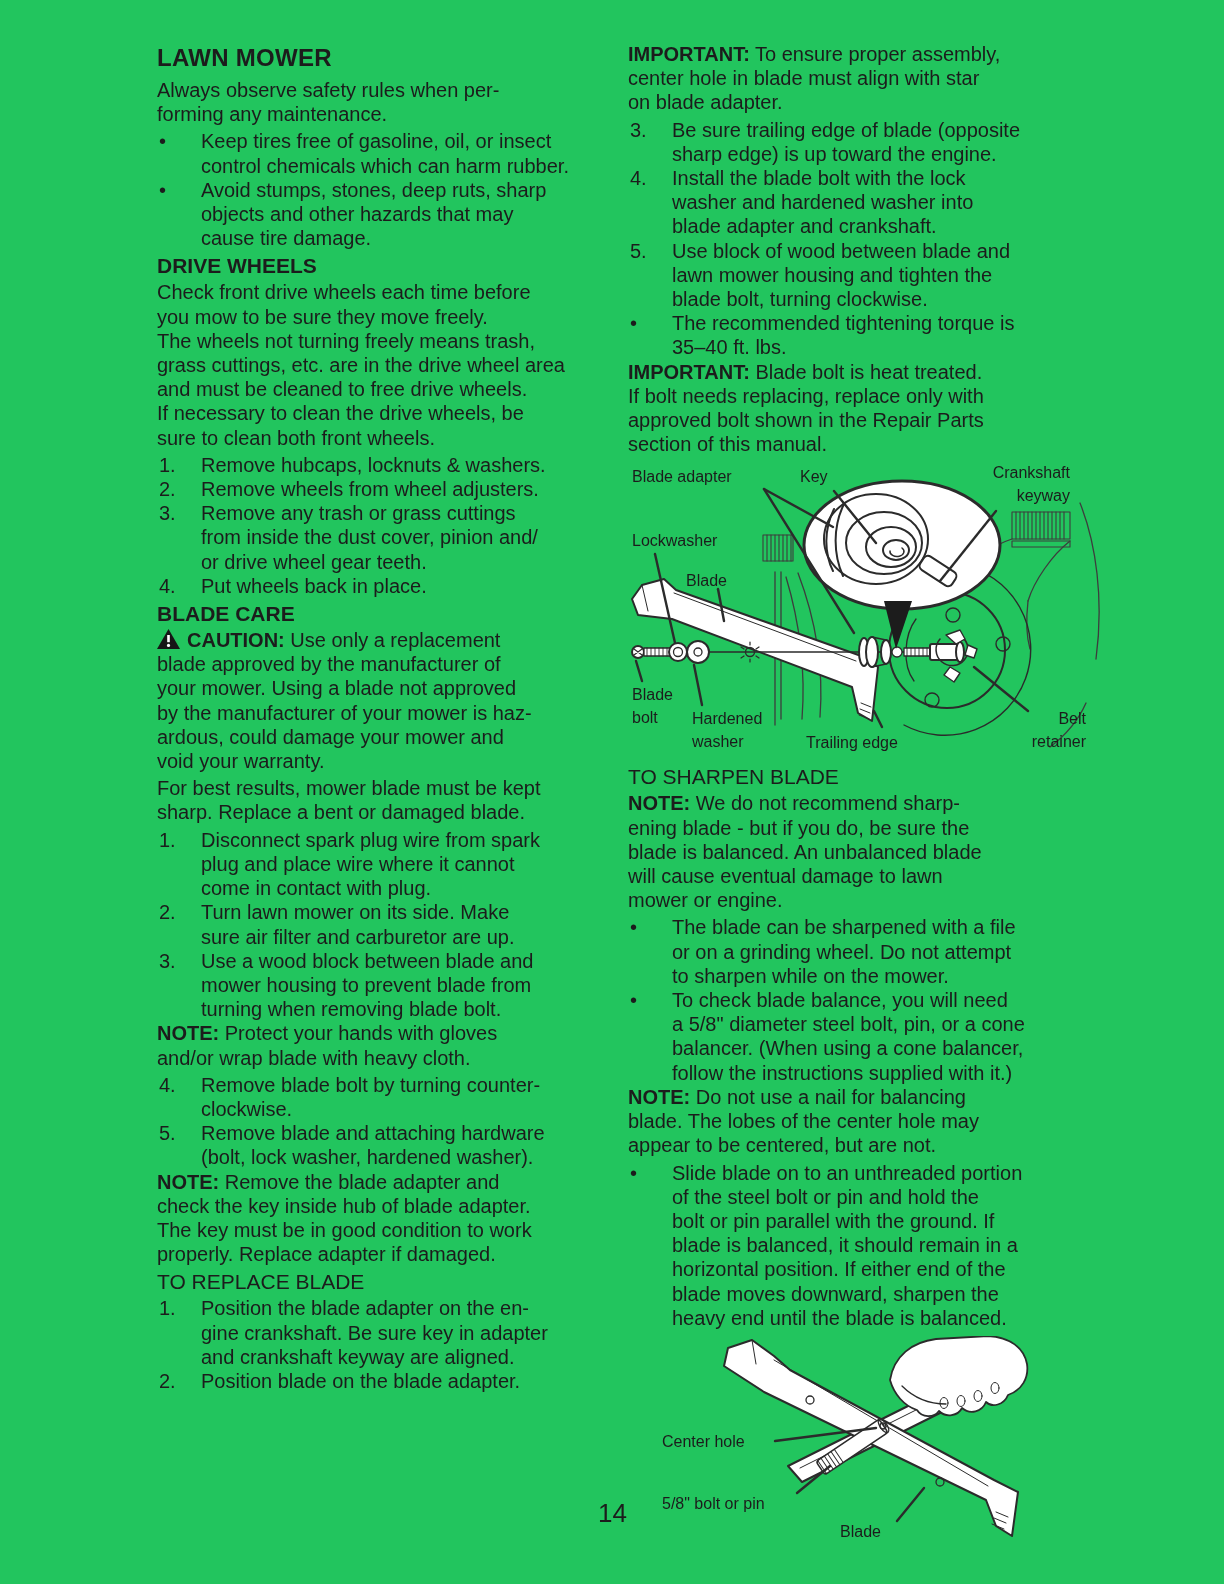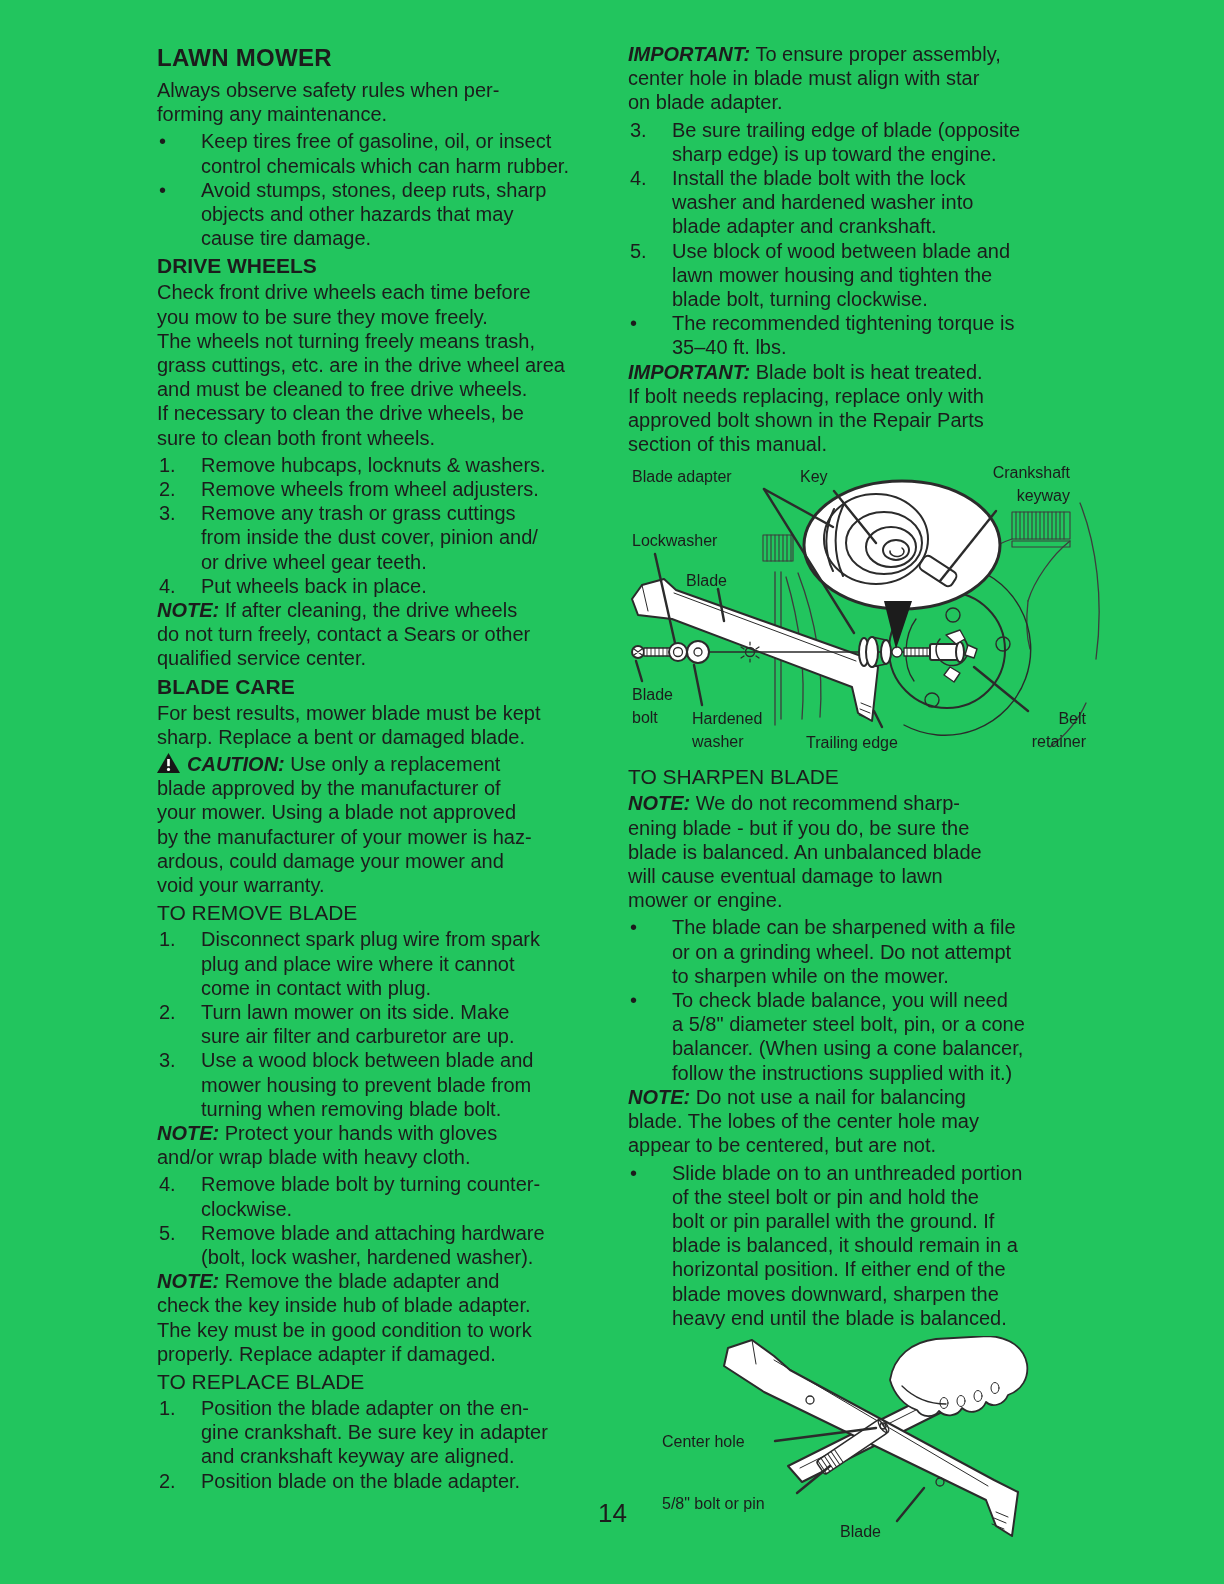--- a/index.html
+++ b/index.html
@@ -5,21 +5,21 @@
   html,body{margin:0;padding:0;background:#e8e8e8;}
   .page{position:relative;width:1224px;height:1584px;background:#22c55e;
         font-family:"Liberation Sans", sans-serif;color:#1c1c1c;overflow:hidden;}
   .col{position:absolute;}
   .col-left{left:157px;top:44px;width:452px;}
   .col-right{left:628px;top:42px;width:496px;}
   .h1{font-size:24px;font-weight:bold;line-height:28px;margin:0 0 6px 0;letter-spacing:.3px;}
   .h2{font-size:21px;font-weight:bold;line-height:26px;margin:3px 0 1px 0;}
   .sub{font-size:21px;font-weight:normal;line-height:26px;margin:3px 0 1px 0;}
   .p{font-size:20px;line-height:24.2px;white-space:pre-line;margin:0 0 3px 0;}
-  .lead{font-weight:bold;font-style:italic;}
+  .lead{font-weight:bold;}
   .li{display:flex;font-size:20px;line-height:24.2px;margin:0;}
   .li .mk{flex:0 0 42px;padding-left:2px;}
   .li .tx{white-space:pre-line;flex:1 1 auto;}
   .caution-icon{display:inline-block;vertical-align:-2px;margin-right:7px;}
   .diagram{position:relative;}
   .diagram svg{display:block;}
   .dlabel{position:absolute;font-size:16px;line-height:23px;white-space:pre-line;}
   .dlabel.right{text-align:right;}
   .pagenum{position:absolute;left:598px;top:1498px;font-size:26px;line-height:30px;}
 </style>
@@ -64,39 +64,35 @@
     <div class="li">
       <span class="mk">3.</span>
       <span class="tx">Remove any trash or grass cuttings
 from inside the dust cover, pinion and/
 or drive wheel gear teeth.</span>
     </div>
     <div class="li">
       <span class="mk">4.</span>
       <span class="tx">Put wheels back in place.</span>
     </div>
-    <p class="p"><b class="lead">NOTE:</b><span> If after cleaning, the drive wheels
-do not turn freely, contact a Sears or other
-qualified service center.</span></p>
 
     <div class="h2">BLADE CARE</div>
-    <p class="p">For best results, mower blade must be kept
-sharp.  Replace a bent or damaged blade.</p>
     <p class="p"><svg class="caution-icon" width="23" height="20" viewBox="0 0 23 20">
           <path d="M11.5 0 L23 20 H0 Z" fill="#161616"></path>
           <rect x="10.2" y="6" width="2.6" height="7.2" fill="#ffffff"></rect>
           <circle cx="11.5" cy="16.4" r="1.6" fill="#ffffff"></circle>
         </svg><b class="lead">CAUTION:</b><span> Use only a replacement
 blade approved by the manufacturer of
 your mower. Using a blade not approved
 by the manufacturer of your mower is haz-
 ardous, could damage your mower and
 void your warranty.</span></p>
-
-    <div class="sub">TO REMOVE BLADE</div>
+    <p class="p">For best results, mower blade must be kept
+sharp.  Replace a bent or damaged blade.</p>
+
     <div class="li">
       <span class="mk">1.</span>
       <span class="tx">Disconnect spark plug wire from spark
 plug and place wire where it cannot
 come in contact with plug.</span>
     </div>
     <div class="li">
       <span class="mk">2.</span>
       <span class="tx">Turn lawn mower on its side. Make
 sure air filter and carburetor are up.</span>

